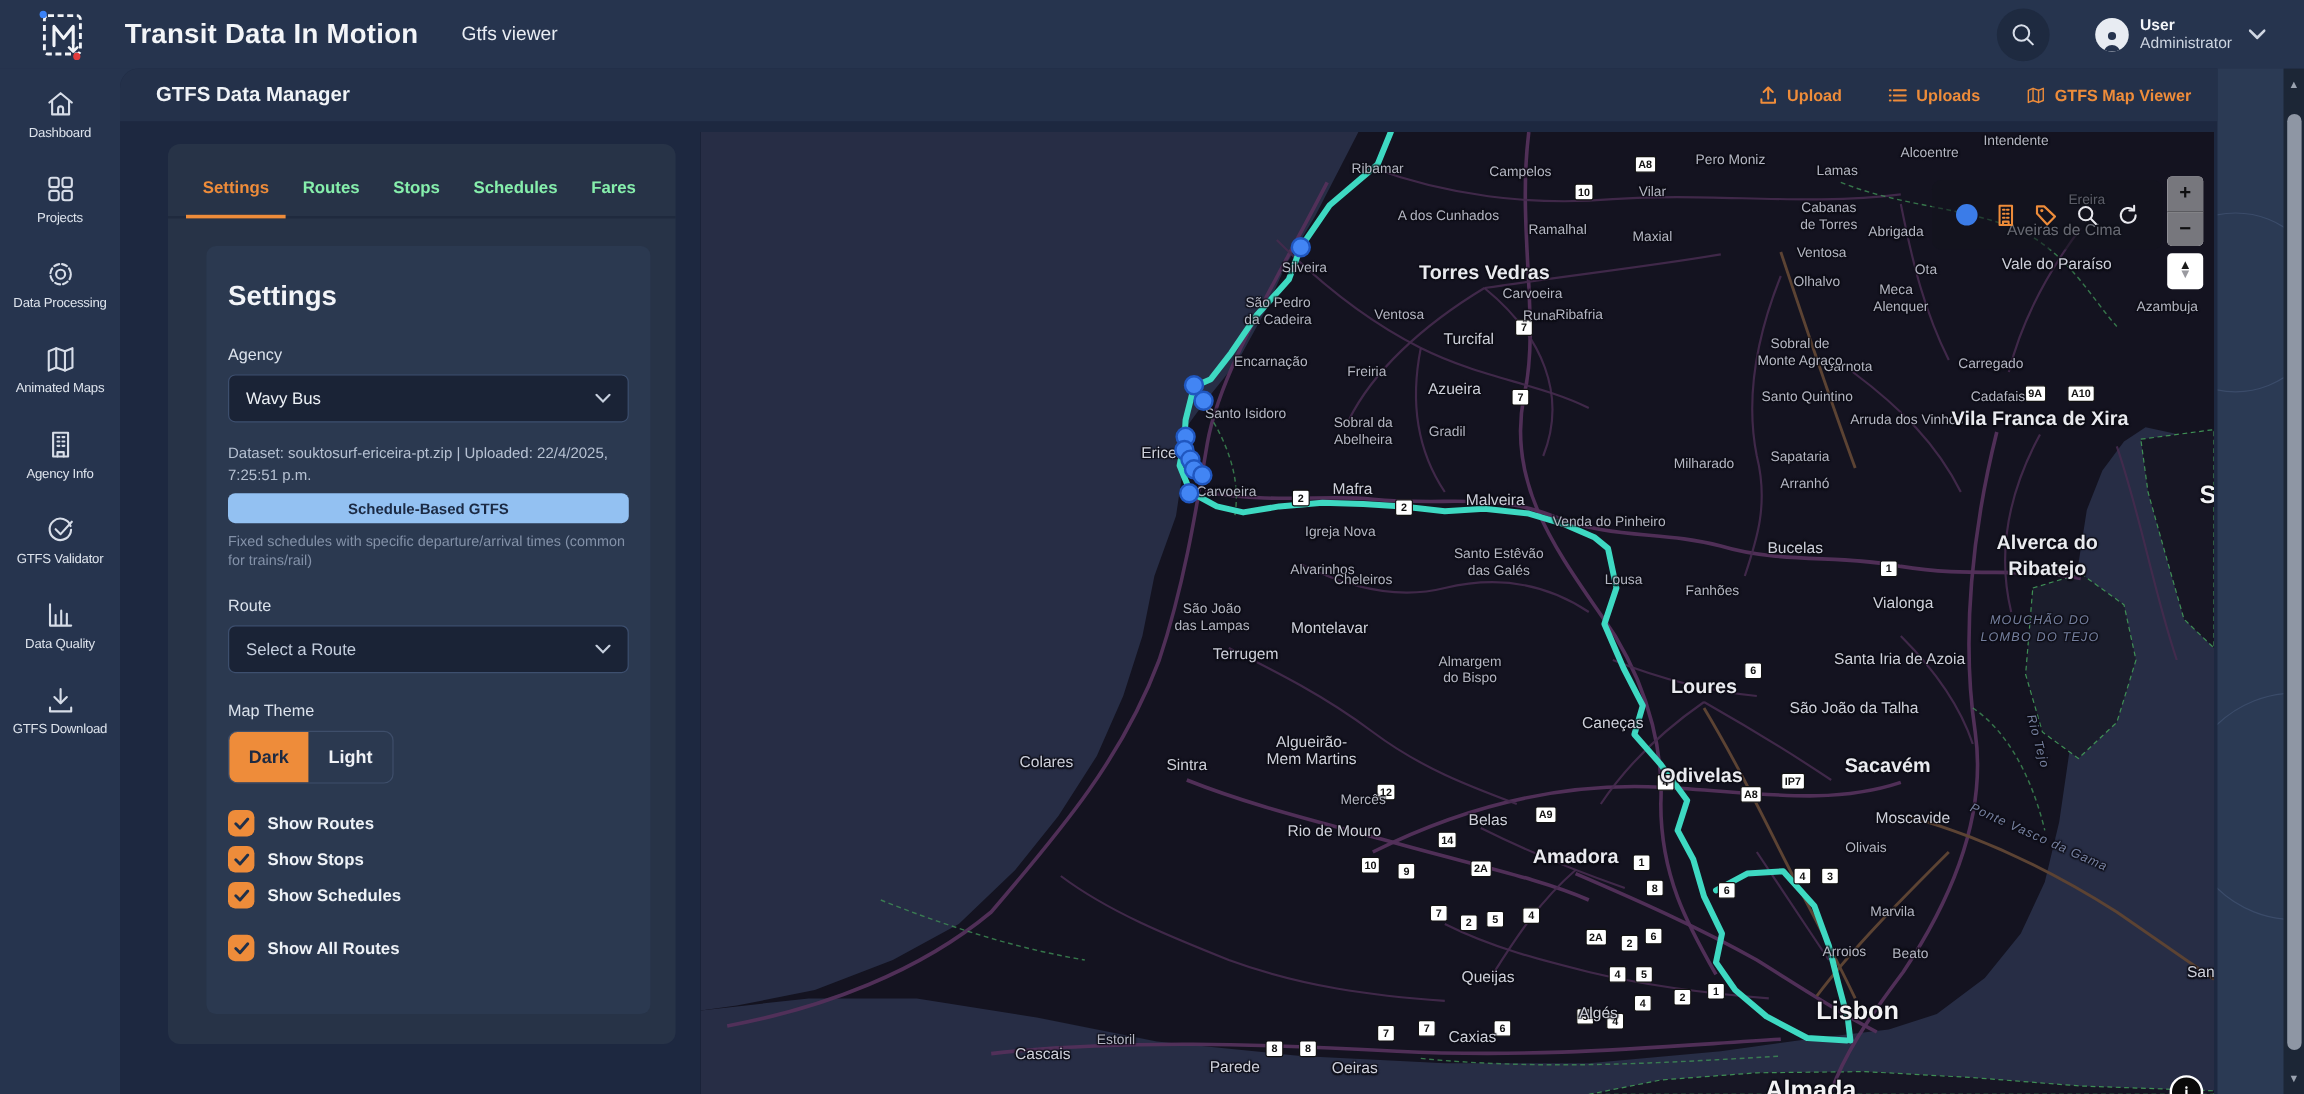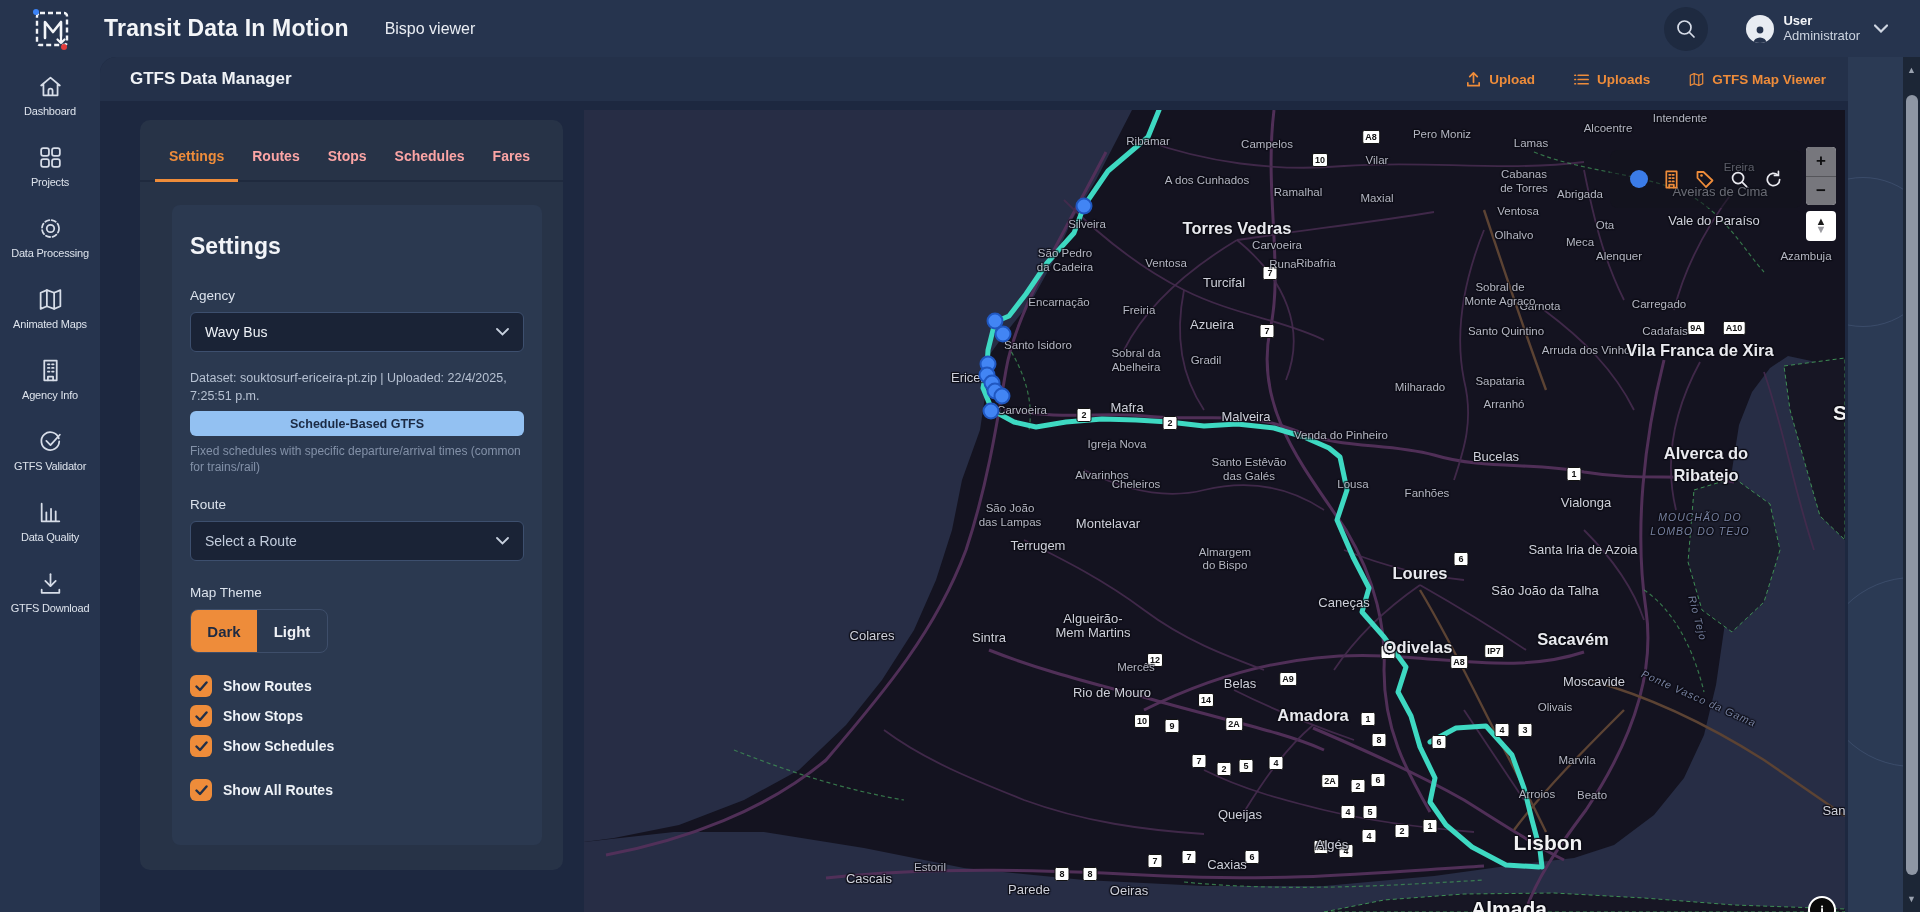--- a/index.html
+++ b/index.html
@@ -29,21 +29,21 @@
   
   .main { position:absolute; left:100px; top:57px; width:1748px; height:855px; background:#1d2840; border-top-left-radius:16px; overflow:hidden; }
   .page-header { height:44px; background:#24314a; display:flex; align-items:center; padding:0 22px 0 30px; }
   .page-title { font-size:17px; font-weight:bold; color:#f0f3f7; }
   .header-actions { margin-left:auto; display:flex; align-items:center; gap:38px; }
   .h-action { display:flex; align-items:center; gap:7px; color:#ee8c3a; font-size:13.5px; font-weight:bold; cursor:pointer; }
 
   
   .panel { position:absolute; left:40px; top:63px; width:423px; height:750px; background:#273347; border-radius:10px; }
   .tabs { display:flex; align-items:flex-end; height:62px; padding:0 15px; border-bottom:2px solid #1f2a3e; }
-  .tab { padding:0 14px 16px 14px; font-size:14px; font-weight:bold; color:#fca5a5; cursor:pointer; position:relative; }
+  .tab { padding:0 14px 16px 14px; font-size:14px; font-weight:bold; color:#86efac; cursor:pointer; position:relative; }
   .tab.active { color:#ee8c3a; }
   .tab.active::after { content:""; position:absolute; left:0; right:0; bottom:-2px; height:3px; background:#ee8c3a; }
   .card { position:absolute; left:32px; top:85px; width:370px; height:640px; background:#2b3950; border-radius:8px; padding:28px 18px 0 18px; }
   .card h1 { font-size:23px; font-weight:bold; color:#f2f4f8; margin-bottom:28px; }
   .fld-label { font-size:13.5px; color:#dbe2ec; margin-bottom:9px; }
   .select { height:40px; background:#1a2336; border:1px solid #3d4f6e; border-radius:6px; display:flex; align-items:center; padding:0 14px; font-size:14px; color:#eef2f7; cursor:pointer; margin-bottom:8px; }
   .select .sel-chev { margin-left:auto; }
   .select.placeholder { color:#c3cddd; }
   .dataset { font-size:12.5px; color:#b6c1d2; line-height:1.4; margin:18px 0 6px 0; }
   .badge { height:25px; background:#93c1f2; border-radius:6px; display:flex; align-items:center; justify-content:center; font-size:12.5px; font-weight:bold; color:#1b2a44; margin-bottom:7px; }
@@ -112,21 +112,21 @@
   <div class="logo-wrap">
     <svg width="46" height="44" viewBox="0 0 46 44">
       <rect x="7" y="6" width="30" height="32" rx="3" fill="none" stroke="#f2f4f8" stroke-width="2.4" stroke-dasharray="5 3"></rect>
       <path d="M15 31 V15 l8 10 8-10 V29" fill="none" stroke="#f2f4f8" stroke-width="2.6" stroke-linecap="round" stroke-linejoin="round"></path>
       <path d="M31 29 v7 m0 0 l-3.5-3.5 M31 36 l3.5-3.5" fill="none" stroke="#f2f4f8" stroke-width="2.2" stroke-linecap="round"></path>
       <circle cx="6" cy="5" r="3" fill="#3b82f6"></circle>
       <circle cx="34" cy="40" r="3" fill="#e23b3b"></circle>
     </svg>
   </div>
   <div class="app-title">Transit Data In Motion</div>
-  <div class="app-subtitle">Bispo viewer</div>
+  <div class="app-subtitle">Gtfs viewer</div>
   <div class="nav-right">
     <div class="search-circle">
       <svg width="22" height="22" viewBox="0 0 22 22">
         <circle cx="9.5" cy="9.5" r="6.5" class="ic" stroke-width="2"></circle>
         <line x1="14.5" y1="14.5" x2="19" y2="19" class="ic" stroke-width="2"></line>
       </svg>
     </div>
     <div class="user-block">
       <div class="avatar">
         <svg width="20" height="20" viewBox="0 0 20 20">
@@ -397,21 +397,21 @@
         <span class="map-label lbl-town" style="left: 623px; top: 70px;">A dos Cunhados</span>
         <span class="map-label lbl-town" style="left: 714px; top: 82px;">Ramalhal</span>
         <span class="map-label lbl-town" style="left: 793px; top: 88px;">Maxial</span>
         <span class="map-label lbl-town" style="left: 940px; top: 64px;">Cabanas</span>
         <span class="map-label lbl-town" style="left: 940px; top: 78px;">de Torres</span>
         <span class="map-label lbl-town" style="left: 996px; top: 84px; text-align: center;">Abrigada</span>
         <span class="map-label lbl-town" style="left: 934px; top: 101px;">Ventosa</span>
         <span class="map-label lbl-town" style="left: 930px; top: 125px;">Olhalvo</span>
         <span class="map-label lbl-town" style="left: 996px; top: 132px;">Meca</span>
         <span class="map-label lbl-town" style="left: 1021px; top: 115px;">Ota</span>
-        <span class="map-label lbl-town" style="left: 1035px; top: 146px;">Alenquer</span>
+        <span class="map-label lbl-town" style="left: 1000px; top: 146px;">Alenquer</span>
         <span class="map-label lbl-town" style="left: 1222px; top: 146px;">Azambuja</span>
         <span class="map-label lbl-town" style="left: 1155px; top: 57px;">Ereira</span>
         <span class="map-label lbl-townlg" style="left: 1136px; top: 81px;">Aveiras de Cima</span>
         <span class="map-label lbl-townlg" style="left: 1130px; top: 110px;">Vale do Paraíso</span>
         <span class="map-label lbl-town" style="left: 503px; top: 114px;">Silveira</span>
         <span class="map-label lbl-city" style="left: 653px; top: 118px;">Torres Vedras</span>
         <span class="map-label lbl-town" style="left: 481px; top: 143px;">São Pedro</span>
         <span class="map-label lbl-town" style="left: 481px; top: 157px;">da Cadeira</span>
         <span class="map-label lbl-town" style="left: 582px; top: 153px;">Ventosa</span>
         <span class="map-label lbl-town" style="left: 693px; top: 135px;">Carvoeira</span>

